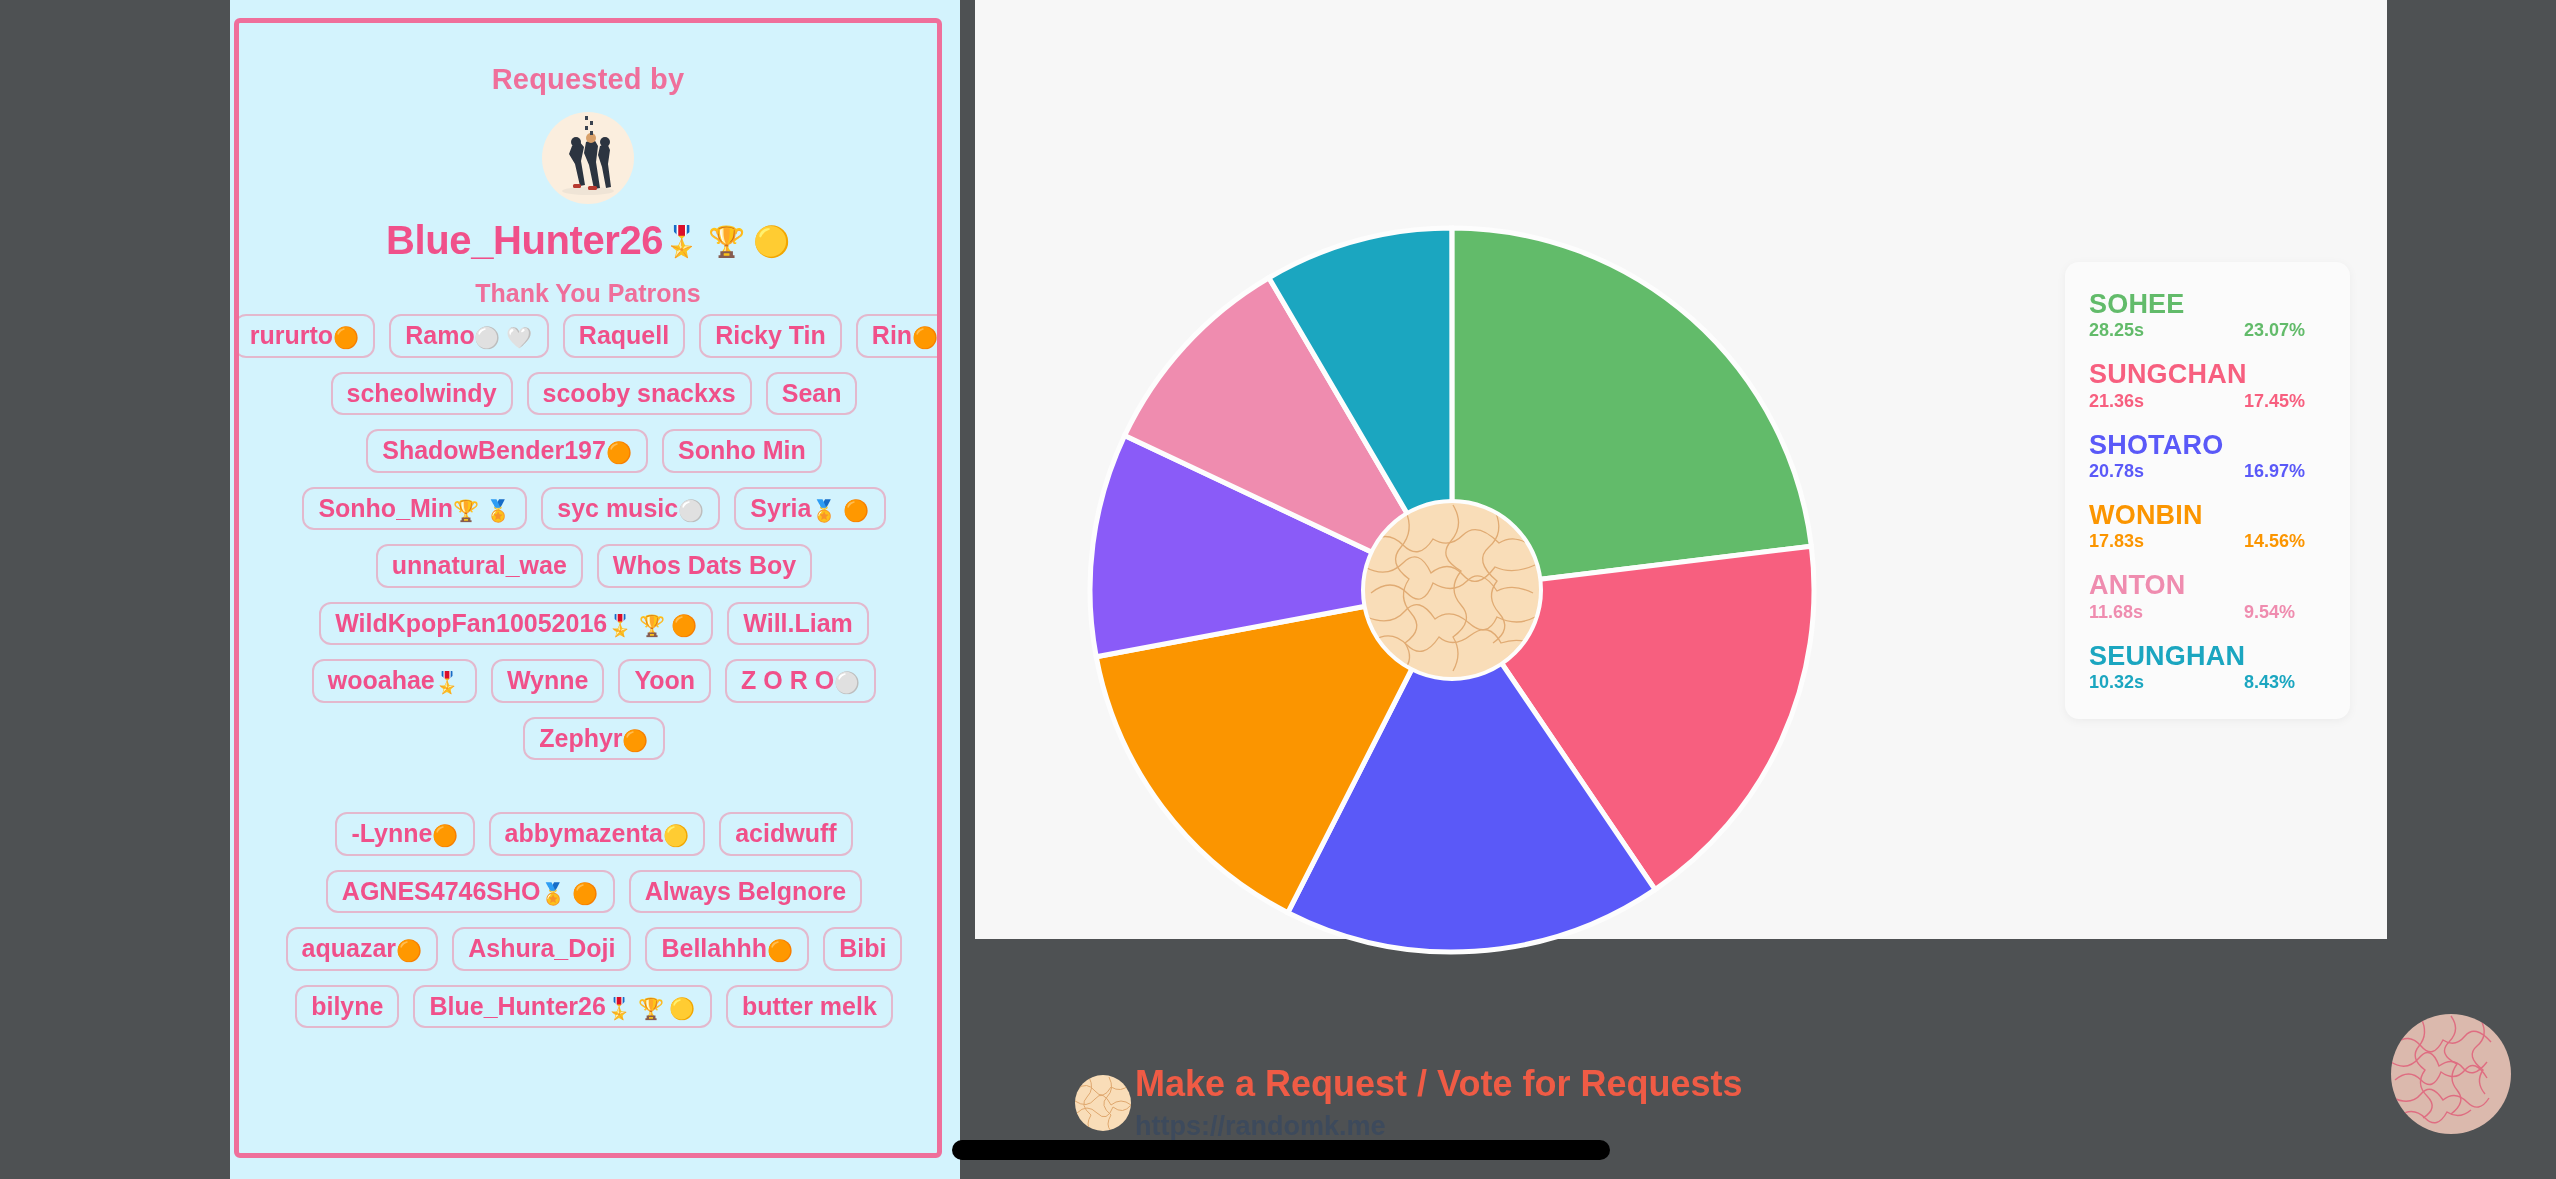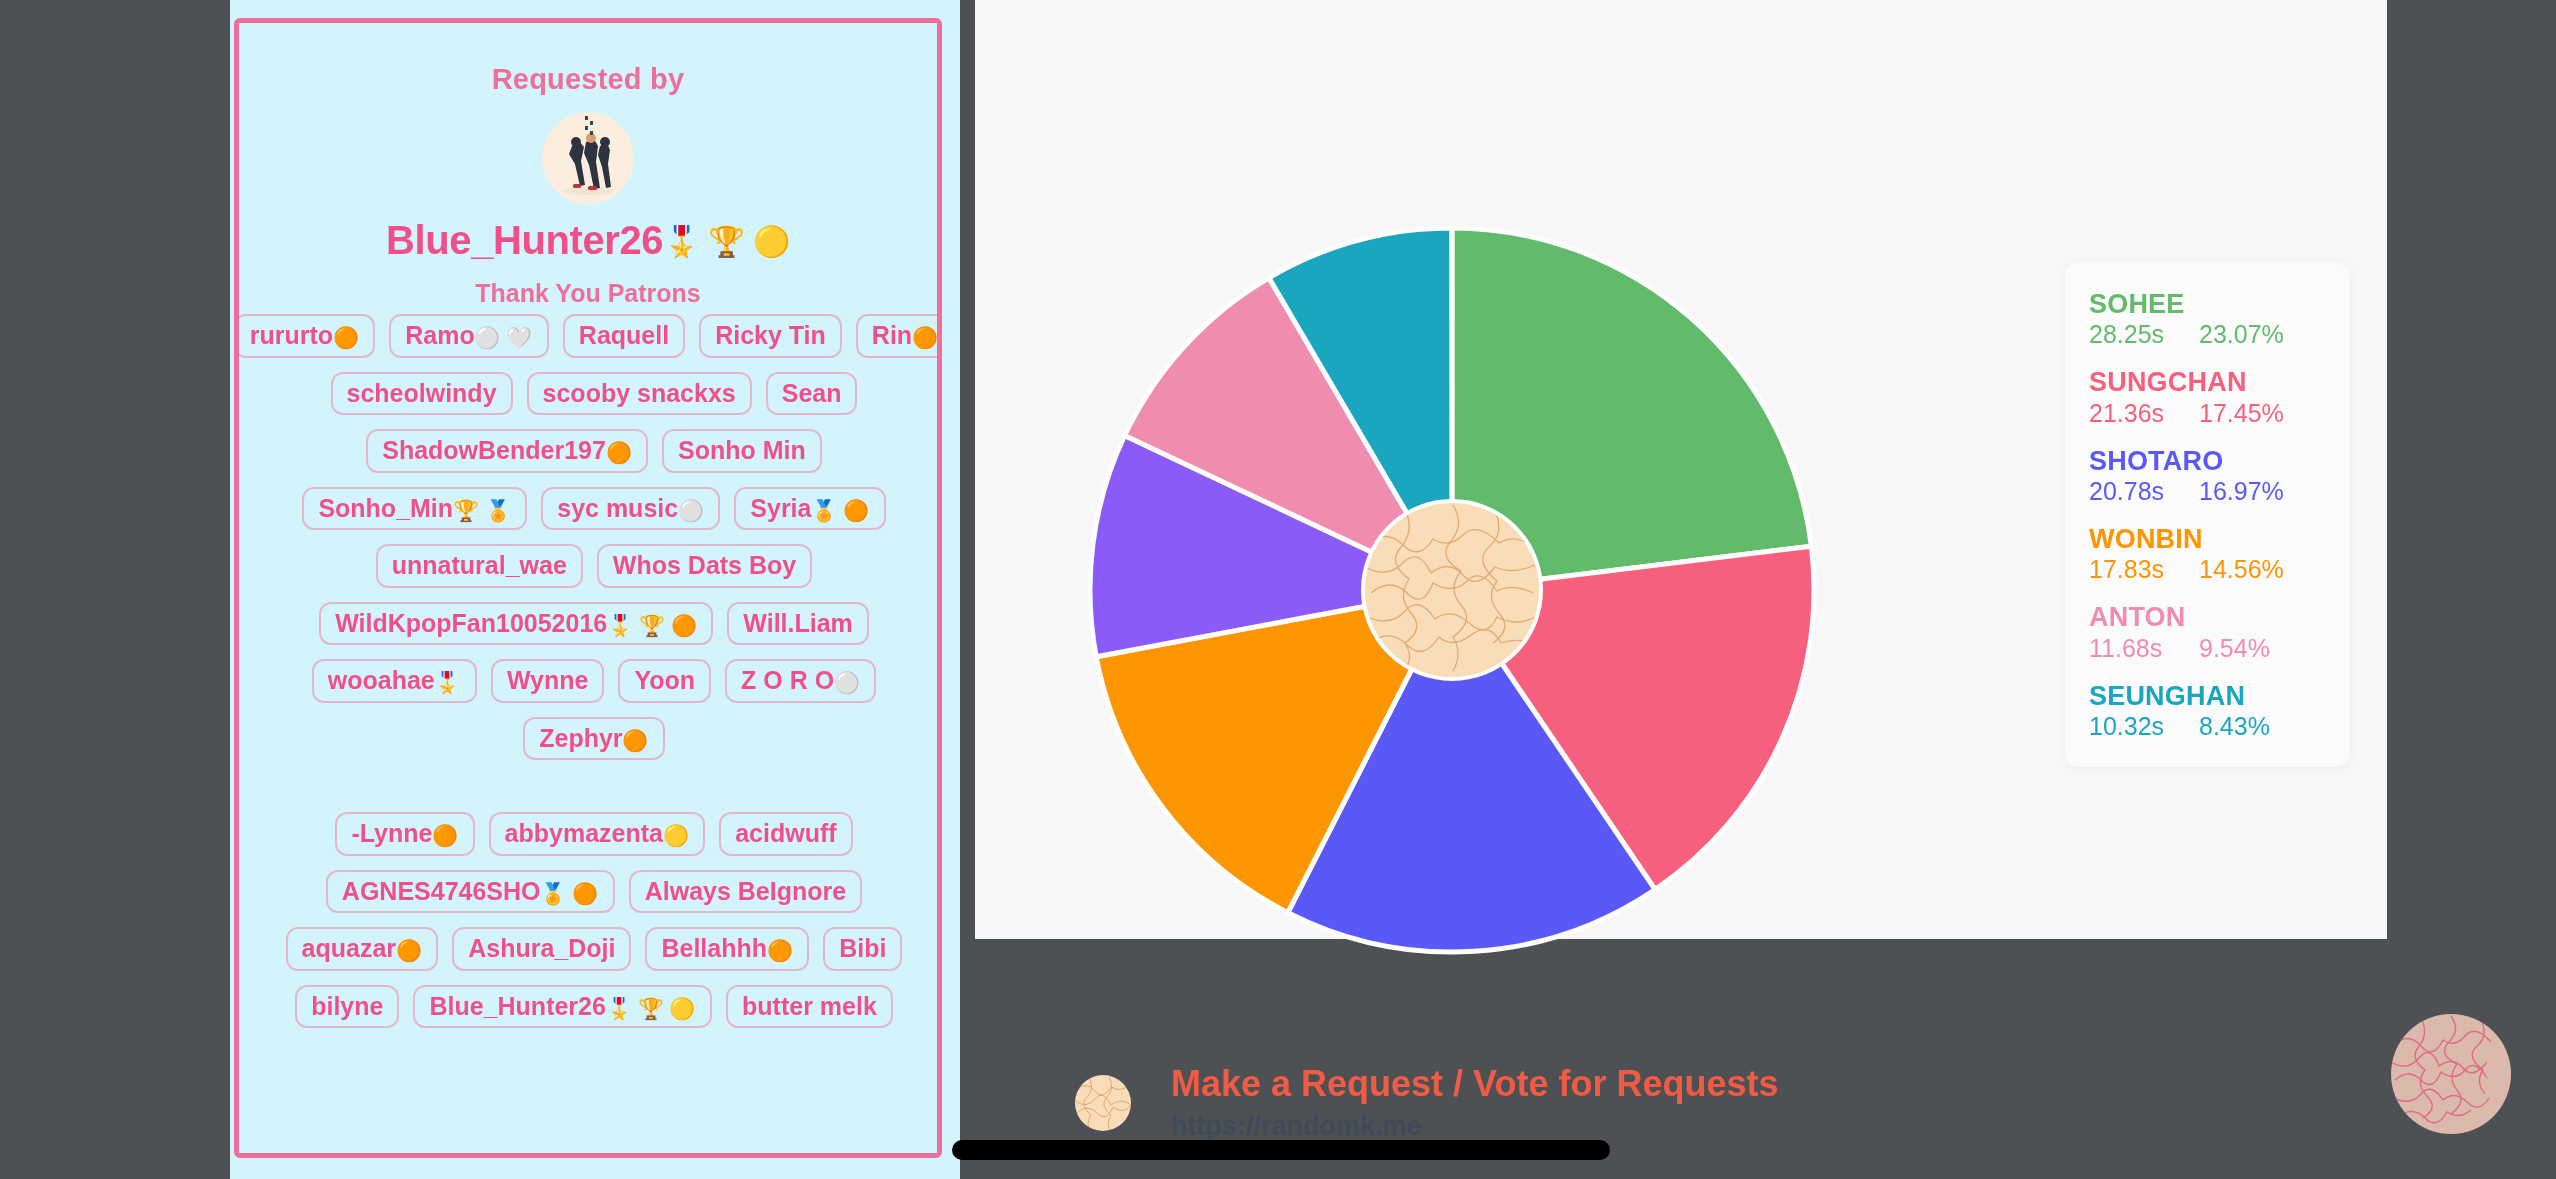--- a/index.html
+++ b/index.html
@@ -80,27 +80,27 @@
   
   .legend {
     position: absolute; left: 1090px; top: 262px; width: 285px;
     background: #fbfbfb; border-radius: 14px;
     box-shadow: 0 2px 10px rgba(0,0,0,.05);
     padding: 28px 24px 26px 24px;
   }
   .legend-item { margin-bottom: 19px; }
   .legend-item:last-child { margin-bottom: 0; }
   .legend-name { font-size: 27px; font-weight: 800; letter-spacing: .2px; line-height: 1.05; }
-  .legend-stats { display: flex; font-size: 25px; font-weight: 400; margin-top: 2px; }
+  .legend-stats { display: flex; font-size: 18px; font-weight: 700; margin-top: 2px; gap: 45px; }
   .legend-time { width: 110px; }
   .legend-pct { }
 
   
   .cta {
-    position: absolute; left: 100px; top: 1065px; display:flex; align-items:center; gap: 40px;
+    position: absolute; left: 100px; top: 1065px; display:flex; align-items:center; gap: 4px;
   }
   .cta-icon {
     width: 56px; height: 56px; border-radius: 50%; background: #f9ddb8;
     position: relative; overflow: hidden; flex: 0 0 auto;
   }
   .cta-icon svg { position:absolute; left:0; top:0; }
   .cta-title { color: #ef5b45; font-size: 36px; font-weight: 800; line-height: 1.05; }
   .cta-url { color: #3d4a5c; font-size: 27px; font-weight: 700; margin-top: 8px; }
 
   

